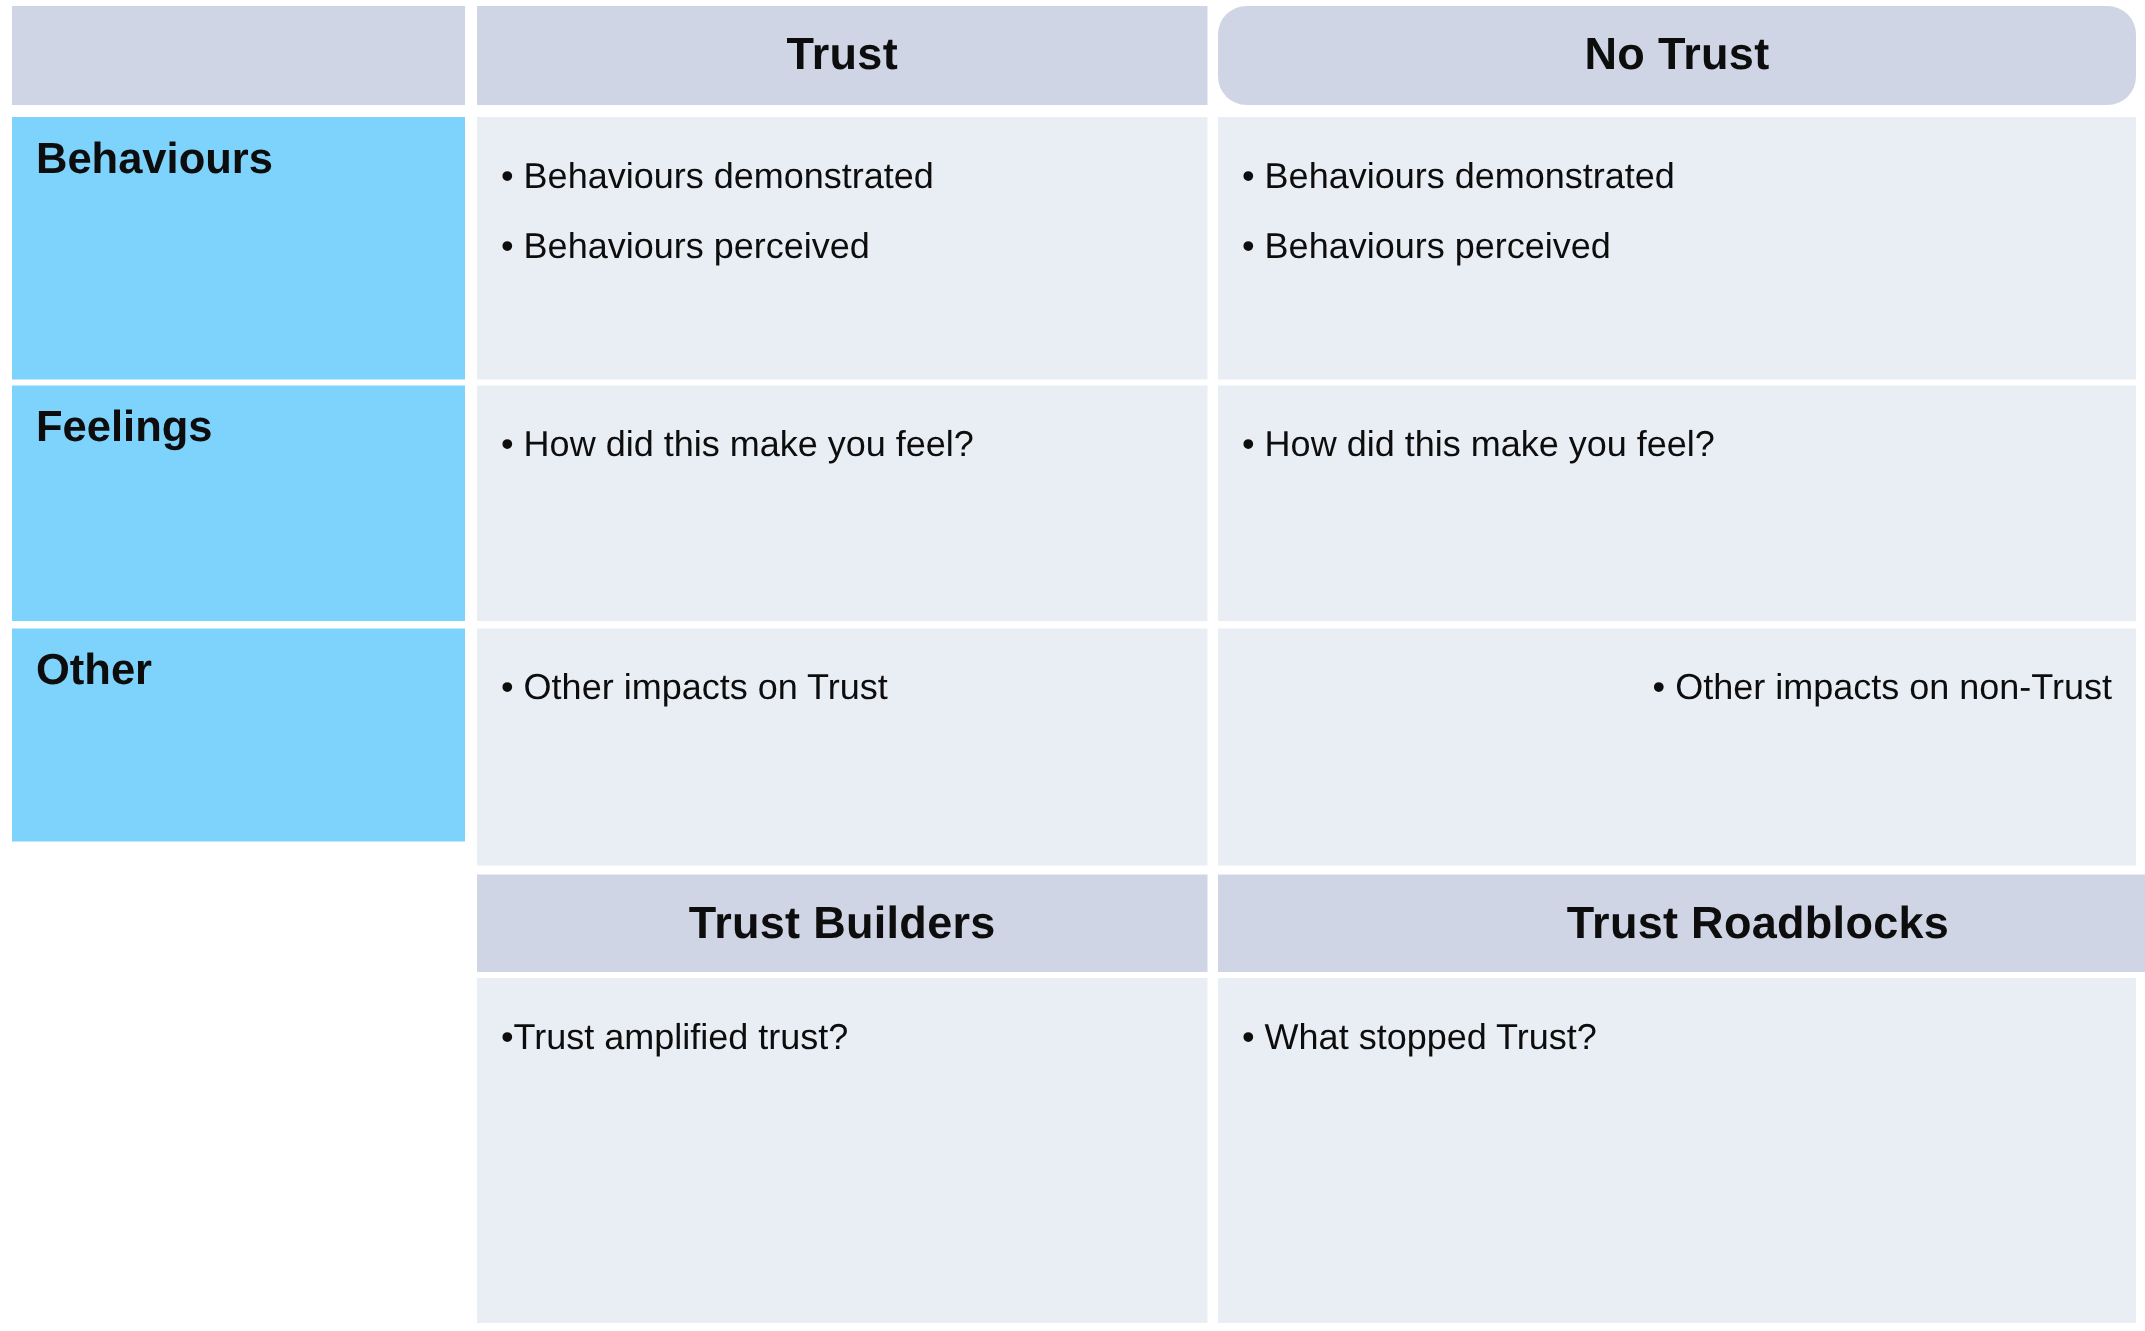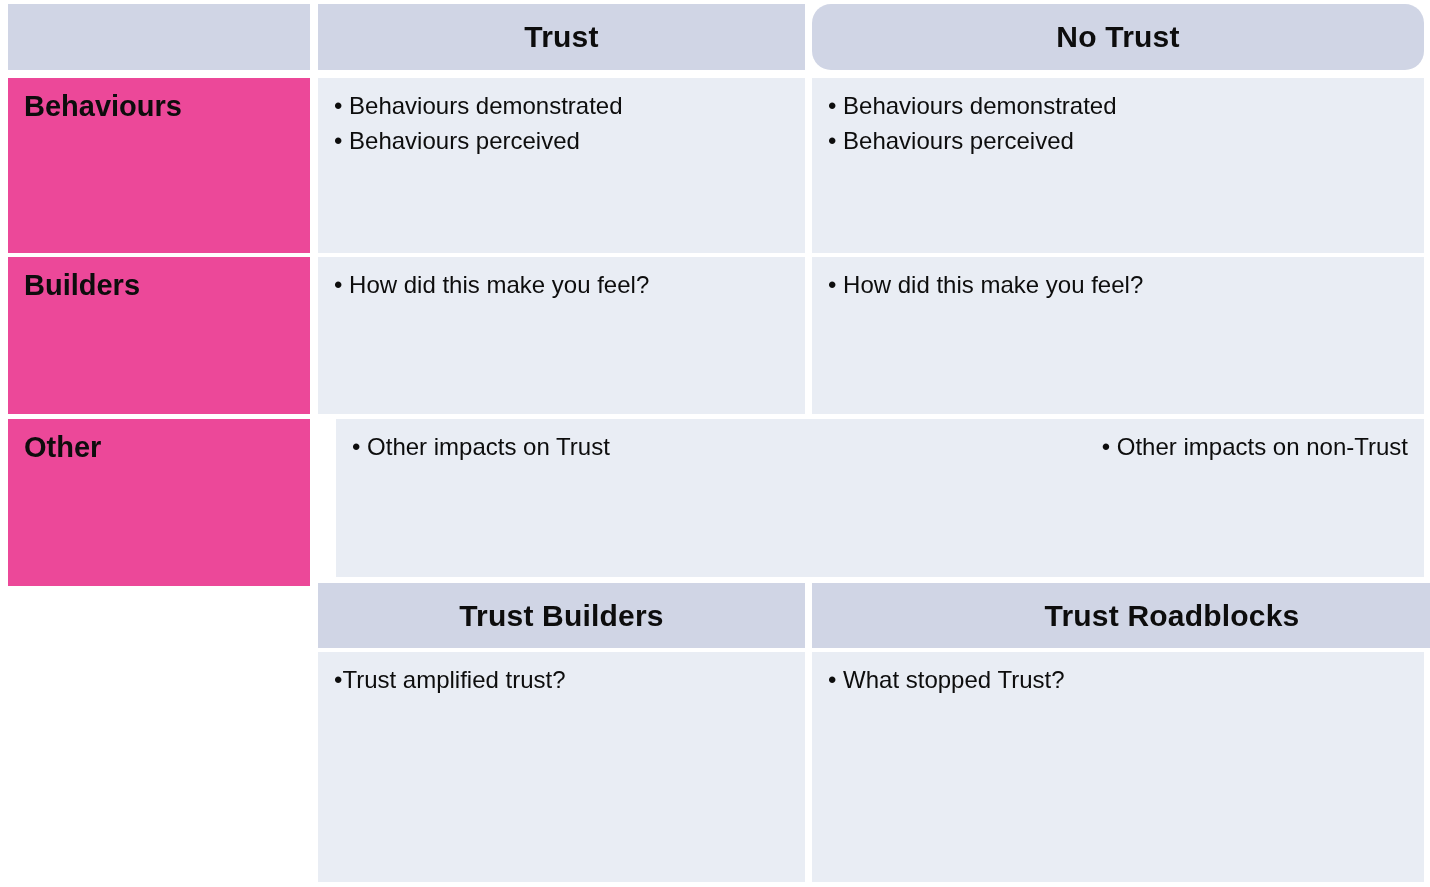--- a/index.html
+++ b/index.html
@@ -27,46 +27,47 @@
     justify-content: center;
     font-weight: bold;
     font-size: 30px;
     letter-spacing: 0.2px;
   }
   .cell.body {
     background: #e9edf4;
     padding: 10px 16px;
   }
   .cell.rowlabel {
-    background: #ec4899;
+    background: #7dd3fc;
     padding: 12px 16px;
     font-weight: bold;
     font-size: 29px;
   }
   .bullet-line {
     font-size: 24px;
     line-height: 35px;
     white-space: pre-wrap;
+    margin-top: 12px;
   }
 
   
   .c-corner        { left: 8px;   top: 4px;   width: 302px; height: 66px; }
   .c-h-trust       { left: 318px; top: 4px;   width: 487px; height: 66px; text-align: center; }
   .c-h-notrust     { left: 812px; top: 4px;   width: 612px; height: 66px; border-radius: 19px; }
 
   .c-r1-label      { left: 8px;   top: 78px;  width: 302px; height: 175px; }
   .c-r1-trust      { left: 318px; top: 78px;  width: 487px; height: 175px; }
   .c-r1-notrust    { left: 812px; top: 78px;  width: 612px; height: 175px; }
 
   .c-r2-label      { left: 8px;   top: 257px; width: 302px; height: 157px; }
   .c-r2-trust      { left: 318px; top: 257px; width: 487px; height: 157px; }
   .c-r2-notrust    { left: 812px; top: 257px; width: 612px; height: 157px; }
 
-  .c-r3-label      { left: 8px;   top: 419px; width: 302px; height: 167px; }
-  .c-r3-trust      { left: 336px; top: 419px; width: 487px; height: 158px; }
+  .c-r3-label      { left: 8px;   top: 419px; width: 302px; height: 142px; }
+  .c-r3-trust      { left: 318px; top: 419px; width: 487px; height: 158px; }
   .c-r3-notrust    { left: 812px; top: 419px; width: 612px; height: 158px; text-align: right; }
 
   
   .c-h-builders    { left: 318px; top: 583px; width: 487px; height: 65px; }
   .c-h-roadblocks  { left: 812px; top: 583px; width: 720px; height: 65px; }
   .c-b-builders    { left: 318px; top: 652px; width: 487px; height: 230px; }
   .c-b-roadblocks  { left: 812px; top: 652px; width: 612px; height: 230px; }
 </style>
 </head>
 <body>
@@ -84,21 +85,21 @@
   <div class="cell rowlabel c-r1-label">Behaviours</div>
   <div class="cell body c-r1-trust">
     <div class="bullet-line">• Behaviours demonstrated</div>
     <div class="bullet-line">• Behaviours perceived</div>
   </div>
   <div class="cell body c-r1-notrust">
     <div class="bullet-line">• Behaviours demonstrated</div>
     <div class="bullet-line">• Behaviours perceived</div>
   </div>
 
-  <div class="cell rowlabel c-r2-label">Builders</div>
+  <div class="cell rowlabel c-r2-label">Feelings</div>
   <div class="cell body c-r2-trust">
     <div class="bullet-line">• How did this make you feel?</div>
   </div>
   <div class="cell body c-r2-notrust">
     <div class="bullet-line">• How did this make you feel?</div>
   </div>
 
   <div class="cell rowlabel c-r3-label">Other</div>
   <div class="cell body c-r3-trust">
     <div class="bullet-line">• Other impacts on Trust</div>

